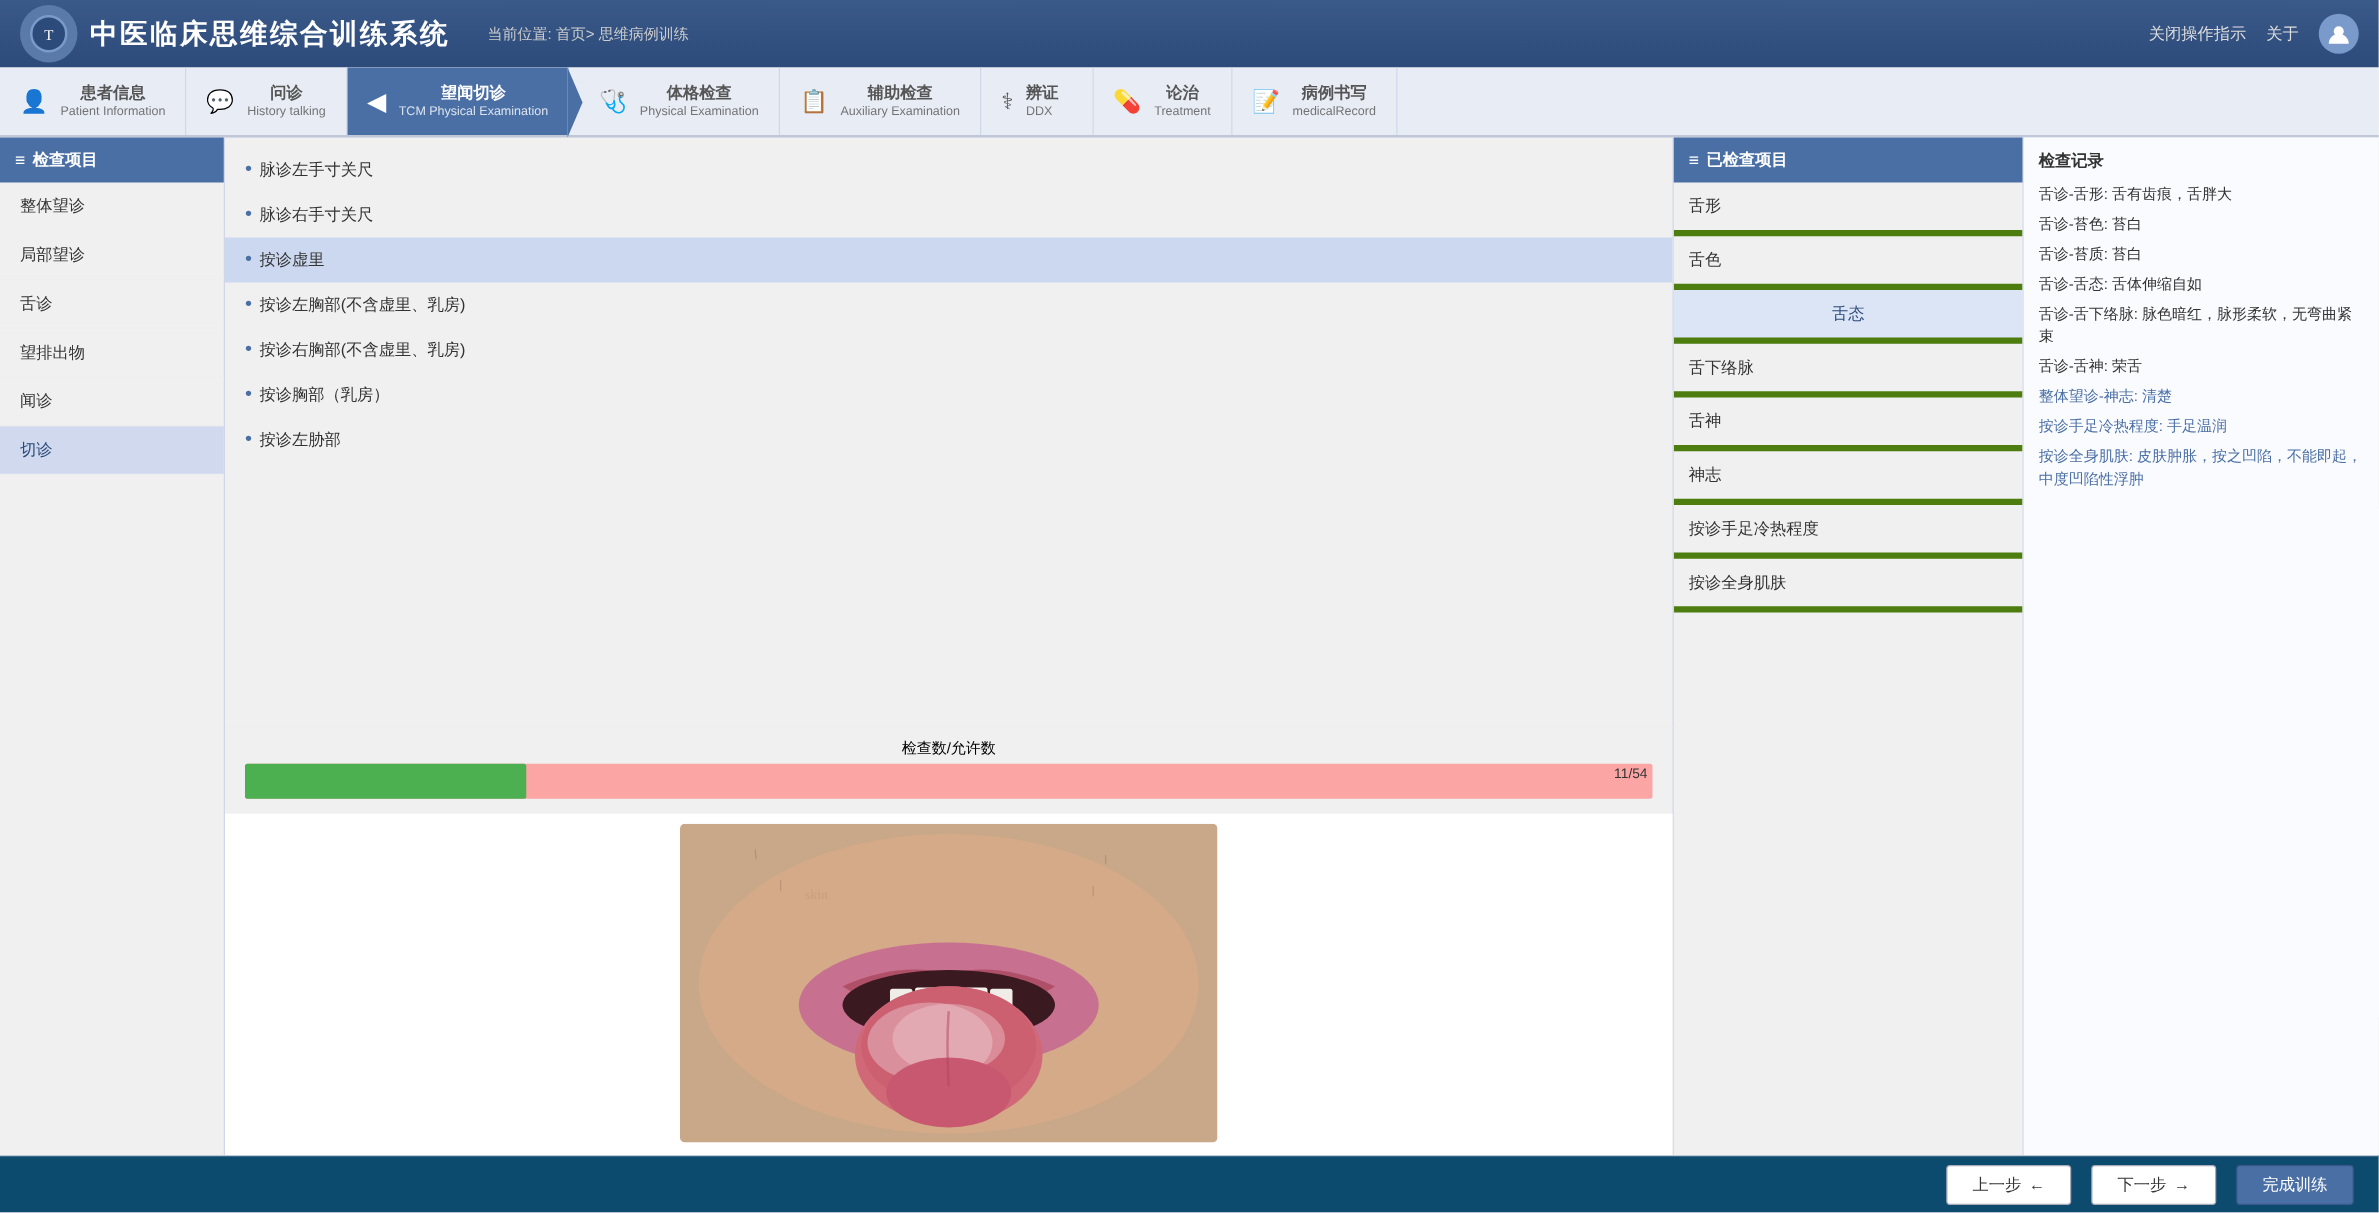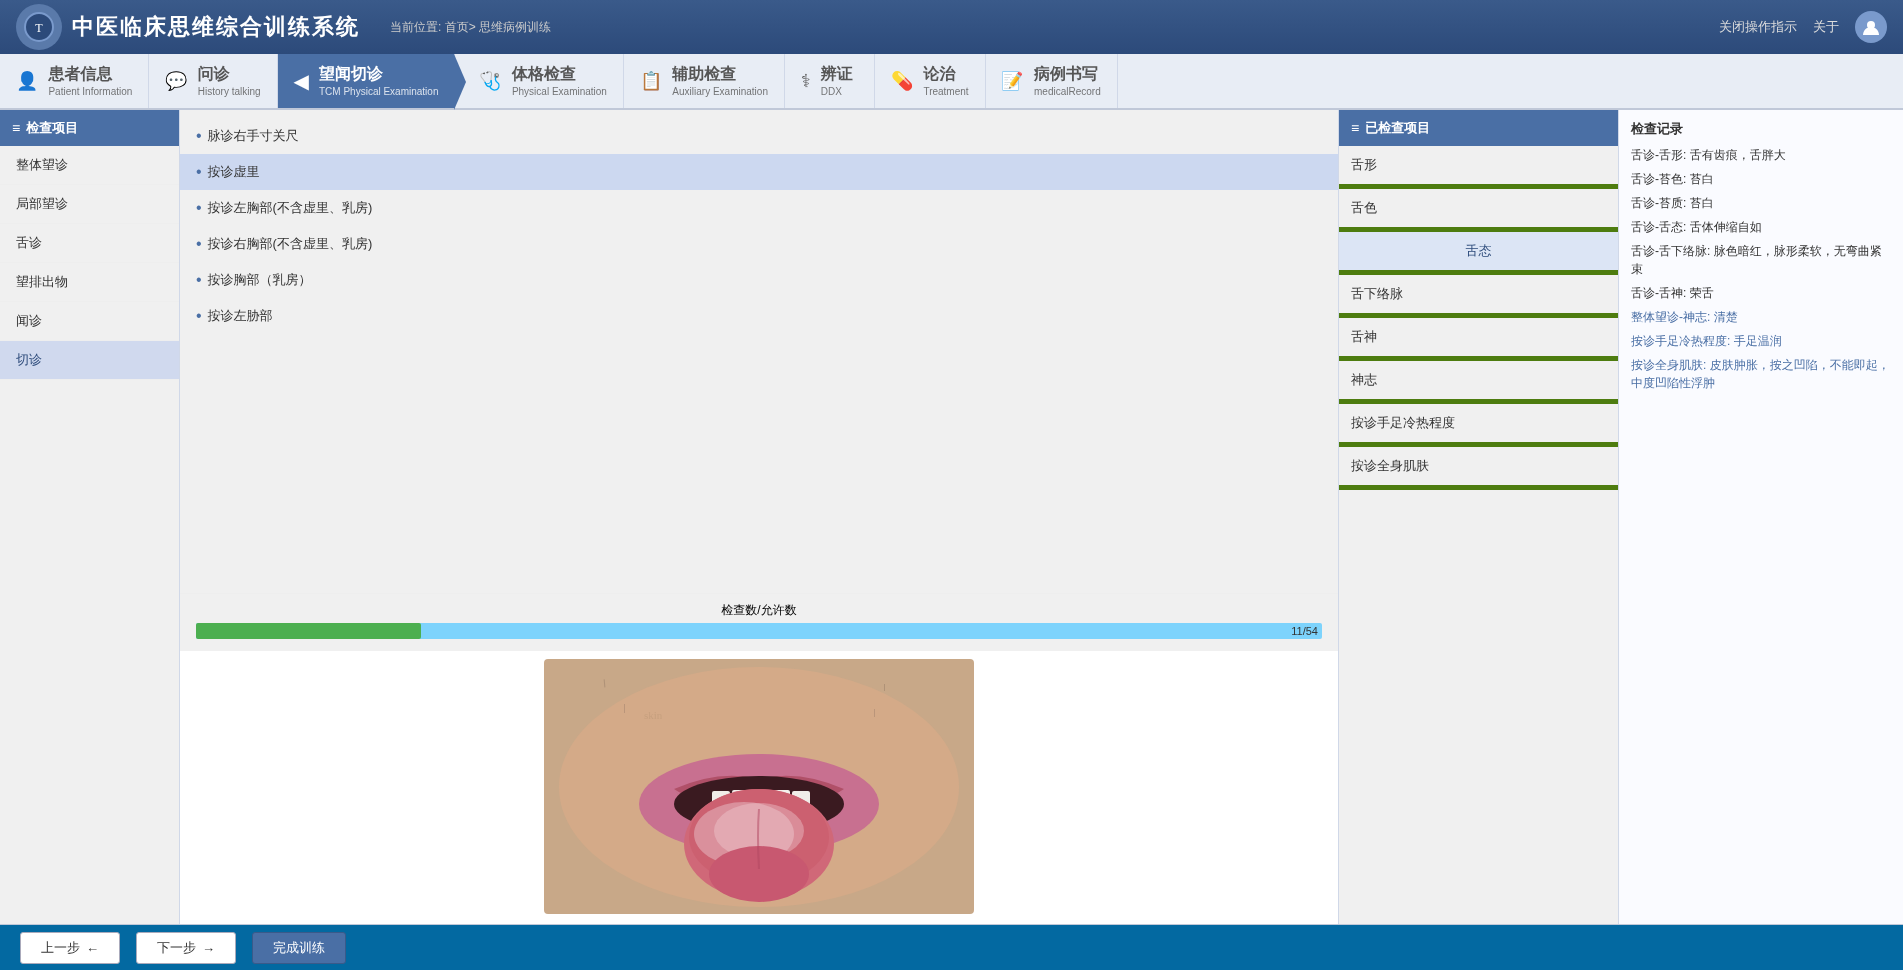--- a/index.html
+++ b/index.html
@@ -87,23 +87,24 @@
       border-bottom: 28px solid transparent;
       border-left: 12px solid #4a6fa5;
       z-index: 10;
     }
     .nav-tab-label-en {
       font-size: 10px;
       opacity: 0.8;
       display: block;
     }
     .nav-tab-label-zh {
-      font-size: 16px;
+      font-size: 13px;
       font-weight: bold;
       display: block;
+      text-align: center;
     }
     .nav-tab-icon {
       font-size: 18px;
       margin-right: 4px;
     }
     .nav-tab-text { line-height: 1.3; }
 
     
     .left-panel {
       width: 180px;
@@ -165,22 +166,22 @@
       padding: 8px 16px 12px;
       border-top: 1px solid #eee;
     }
     .progress-label {
       font-size: 12px;
       color: #000000;
       margin-bottom: 4px;
       text-align: center;
     }
     .progress-bar-bg {
-      background: #7dd3fc;
-      height: 16px;
+      background: #fca5a5;
+      height: 28px;
       border-radius: 2px;
       position: relative;
     }
     .progress-bar-fill {
       background: #4caf50;
       height: 100%;
       border-radius: 2px;
     }
     .progress-text {
       position: absolute;
@@ -235,24 +236,25 @@
     .record-item.highlight {
       color: #4a6fa5;
     }
     .record-item.multiline {
       white-space: normal;
     }
 
     
     .footer {
       height: 46px;
-      background: #0369a1;
+      background: #0c4a6e;
       border-top: 1px solid #c0c8d8;
       display: flex;
       align-items: center;
+      justify-content: flex-end;
       padding: 0 20px;
       gap: 16px;
     }
     .footer-btn {
       padding: 6px 20px;
       border: 1px solid #aab;
       background: white;
       cursor: pointer;
       font-size: 13px;
       color: #333;
@@ -362,20 +364,21 @@
         <div class="left-menu-item">局部望诊</div>
         <div class="left-menu-item">舌诊</div>
         <div class="left-menu-item">望排出物</div>
         <div class="left-menu-item">闻诊</div>
         <div class="left-menu-item active">切诊</div>
       </div>
     </div>
 
     <div class="middle-panel">
       <div class="check-list">
+        <div class="check-item">脉诊左手寸关尺</div>
         <div class="check-item">脉诊右手寸关尺</div>
         <div class="check-item active">按诊虚里</div>
         <div class="check-item">按诊左胸部(不含虚里、乳房)</div>
         <div class="check-item">按诊右胸部(不含虚里、乳房)</div>
         <div class="check-item">按诊胸部（乳房）</div>
         <div class="check-item">按诊左胁部</div>
       </div>
       <div class="progress-section">
         <div class="progress-label">检查数/允许数</div>
         <div class="progress-bar-bg">

